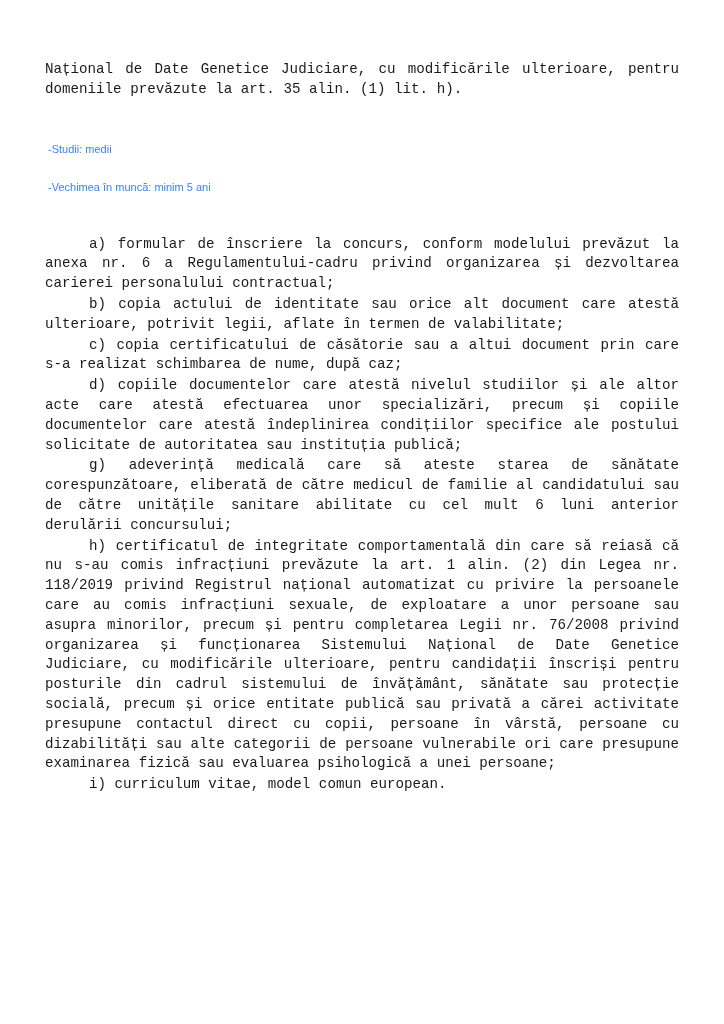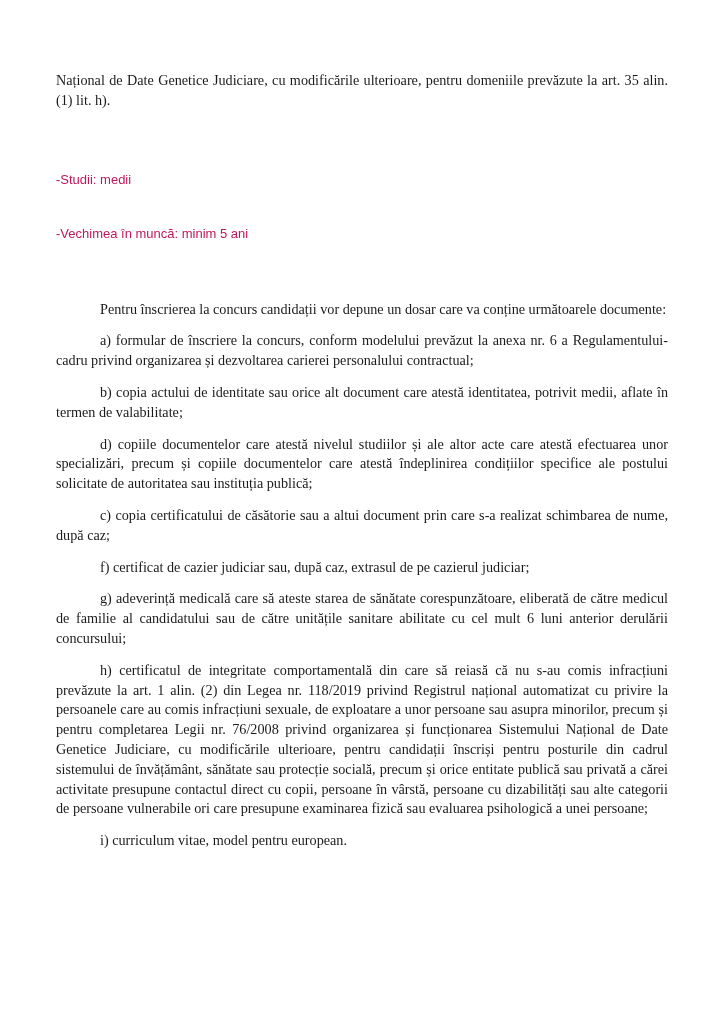--- a/index.html
+++ b/index.html
@@ -17,32 +17,33 @@
     .page {
       position: absolute;
       left: 44px;
       top: 59px;
       width: 636px;
       font-family: "Liberation Serif", serif;
       font-size: 14.2px;
       line-height: 19.8px;
     }
     .para {
-      margin: 12px;
+      margin: 1px;
       text-align: justify;
+      font-family: Liberation Mono, monospace;
     }
     .indent {
       text-indent: 44px;
     }
     .sans {
       font-family: "Liberation Sans", sans-serif;
-      font-size: 13px;
+      font-size: 11px;
       line-height: 19px;
-      margin: 12px;
-      color: #be185d;
+      margin: 4px;
+      color: #3b82f6;
     }
     .gap-a { height: 16px; }
     .gap-b { height: 19px; }
     .gap-c { height: 11px; }
     .gap-d { height: 33px; }
   </style>
 </head>
 <body>
 
 <div class="page">
@@ -52,22 +53,20 @@
 
 
   <div class="gap-b"></div>
 
   <p class="sans">-Studii: medii</p>
   <div class="gap-c"></div>
   <p class="sans">-Vechimea în muncă: minim 5 ani</p>
 
   <div class="gap-d"></div>
 
-  <p class="para indent">Pentru înscrierea la concurs candidații vor depune un dosar care va conține următoarele documente:</p>
   <p class="para indent">a) formular de înscriere la concurs, conform modelului prevăzut la anexa nr. 6 a Regulamentului-cadru privind organizarea și dezvoltarea carierei personalului contractual;</p>
-  <p class="para indent">b) copia actului de identitate sau orice alt document care atestă identitatea, potrivit medii, aflate în termen de valabilitate;</p>
+  <p class="para indent">b) copia actului de identitate sau orice alt document care atestă ulterioare, potrivit legii, aflate în termen de valabilitate;</p>
+  <p class="para indent">c) copia certificatului de căsătorie sau a altui document prin care s-a realizat schimbarea de nume, după caz;</p>
   <p class="para indent">d) copiile documentelor care atestă nivelul studiilor și ale altor acte care atestă efectuarea unor specializări, precum și copiile documentelor care atestă îndeplinirea condițiilor specifice ale postului solicitate de autoritatea sau instituția publică;</p>
-  <p class="para indent">c) copia certificatului de căsătorie sau a altui document prin care s-a realizat schimbarea de nume, după caz;</p>
-  <p class="para indent">f) certificat de cazier judiciar sau, după caz, extrasul de pe cazierul judiciar;</p>
   <p class="para indent">g) adeverință medicală care să ateste starea de sănătate corespunzătoare, eliberată de către medicul de familie al candidatului sau de către unitățile sanitare abilitate cu cel mult 6 luni anterior derulării concursului;</p>
   <p class="para indent">h) certificatul de integritate comportamentală din care să reiasă că nu s-au comis infracțiuni prevăzute la art. 1 alin. (2) din Legea nr. 118/2019 privind Registrul național automatizat cu privire la persoanele care au comis infracțiuni sexuale, de exploatare a unor persoane sau asupra minorilor, precum și pentru completarea Legii nr. 76/2008 privind organizarea și funcționarea Sistemului Național de Date Genetice Judiciare, cu modificările ulterioare, pentru candidații înscriși pentru posturile din cadrul sistemului de învățământ, sănătate sau protecție socială, precum și orice entitate publică sau privată a cărei activitate presupune contactul direct cu copii, persoane în vârstă, persoane cu dizabilități sau alte categorii de persoane vulnerabile ori care presupune examinarea fizică sau evaluarea psihologică a unei persoane;</p>
-  <p class="para indent">i) curriculum vitae, model pentru european.</p>
+  <p class="para indent">i) curriculum vitae, model comun european.</p>
 </div>
 
 </body></html>

